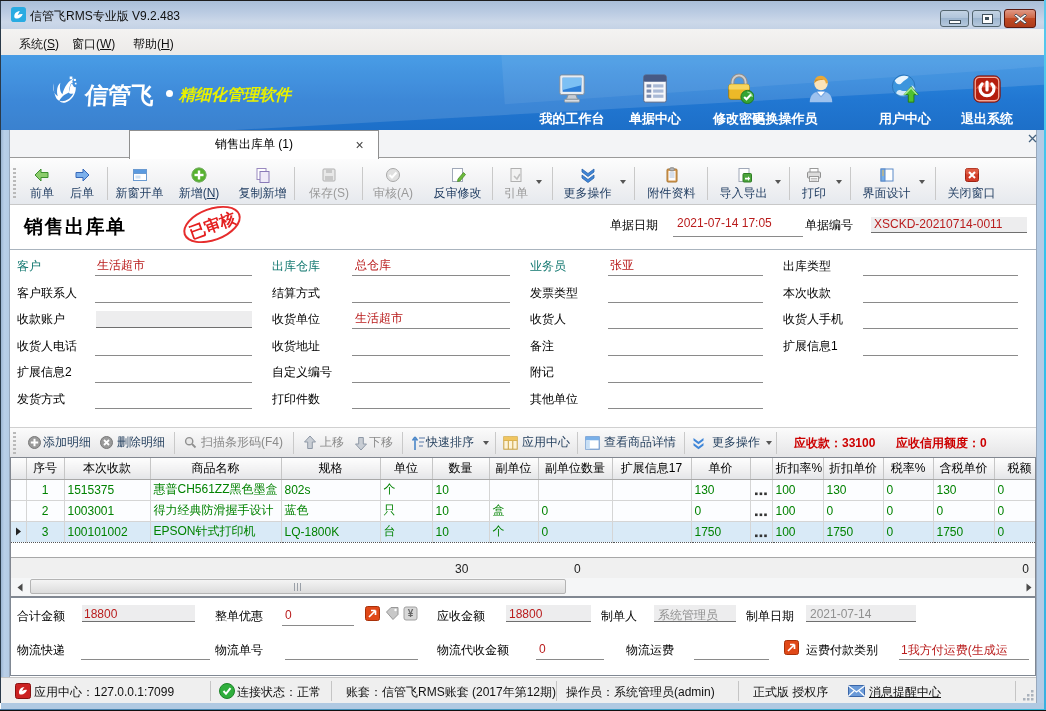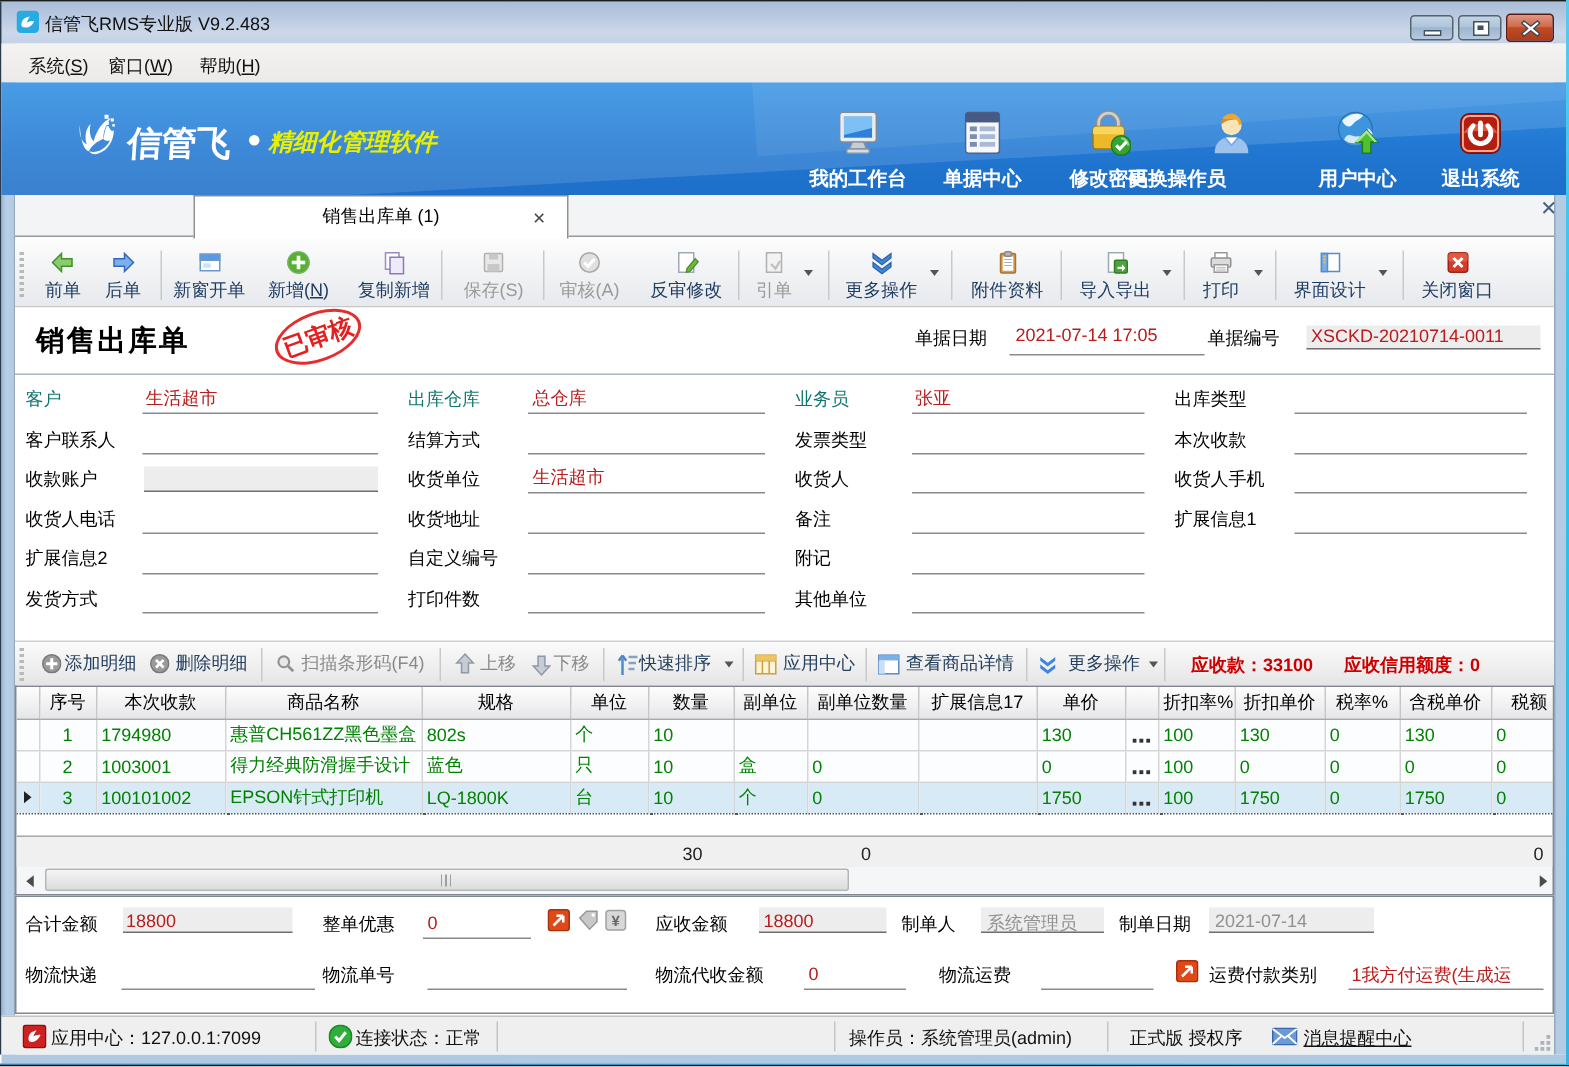--- a/index.html
+++ b/index.html
@@ -439,21 +439,21 @@
           <td></td>
           <td>折扣率%</td>
           <td>折扣单价</td>
           <td>税率%</td>
           <td>含税单价</td>
           <td>税额</td>
         </tr>
         <tr class="">
           <td style="text-align:center;padding:0;"></td>
           <td style="text-align:center;">1</td>
-          <td>1794980</td>
+          <td>1515375</td>
           <td>惠普CH561ZZ黑色墨盒</td>
           <td>802s</td>
           <td>个</td>
           <td>10</td>
           <td></td>
           <td></td>
           <td></td>
           <td>130</td>
           <td style="color:#222;font-weight:bold;letter-spacing:-1px;padding:0 1px;">
             <svg width="12" height="4" viewBox="0 0 12 4" style="display:block;margin:9px auto 0;">
@@ -591,20 +591,21 @@
     </svg>
 <div class="sitem" style="left:33px;">应用中心：127.0.0.1:7099</div>
 <div class="ssep" style="left:209px;"></div>
 <svg class="abs" style="left:218px;top:5px;" width="16" height="16" viewBox="0 0 16 16">
       <circle cx="8" cy="8" r="7.5" fill="#2fae3c"></circle>
       <circle cx="8" cy="8" r="7.5" fill="none" stroke="#1d8428"></circle>
       <path d="M4.5 8 L7 10.8 L11.5 5.2" fill="none" stroke="#fff" stroke-width="2"></path>
     </svg>
 <div class="sitem" style="left:236px;">连接状态：正常</div>
 <div class="ssep" style="left:330px;"></div>
+<div class="sitem" style="left:345px;">账套：信管飞RMS账套 (2017年第12期)</div>
 <div class="ssep" style="left:555px;"></div>
 <div class="sitem" style="left:565px;">操作员：系统管理员(admin)</div>
 <div class="ssep" style="left:737px;"></div>
 <div class="sitem" style="left:752px;">正式版 授权序</div>
 <svg class="abs" style="left:847px;top:7px;" width="17" height="12" viewBox="0 0 17 12">
       <rect x="0.5" y="0.5" width="16" height="11" rx="1" fill="#6a9ad8" stroke="#3a66a8"></rect>
       <path d="M0.5 1 L8.5 7 L16.5 1 M0.5 11 L6 6 M16.5 11 L11 6" fill="none" stroke="#fff" stroke-width="1.2"></path>
     </svg>
 <div class="sitem" style="left:868px;text-decoration:underline;">消息提醒中心</div>
 <div class="ssep" style="left:1014px;"></div>

